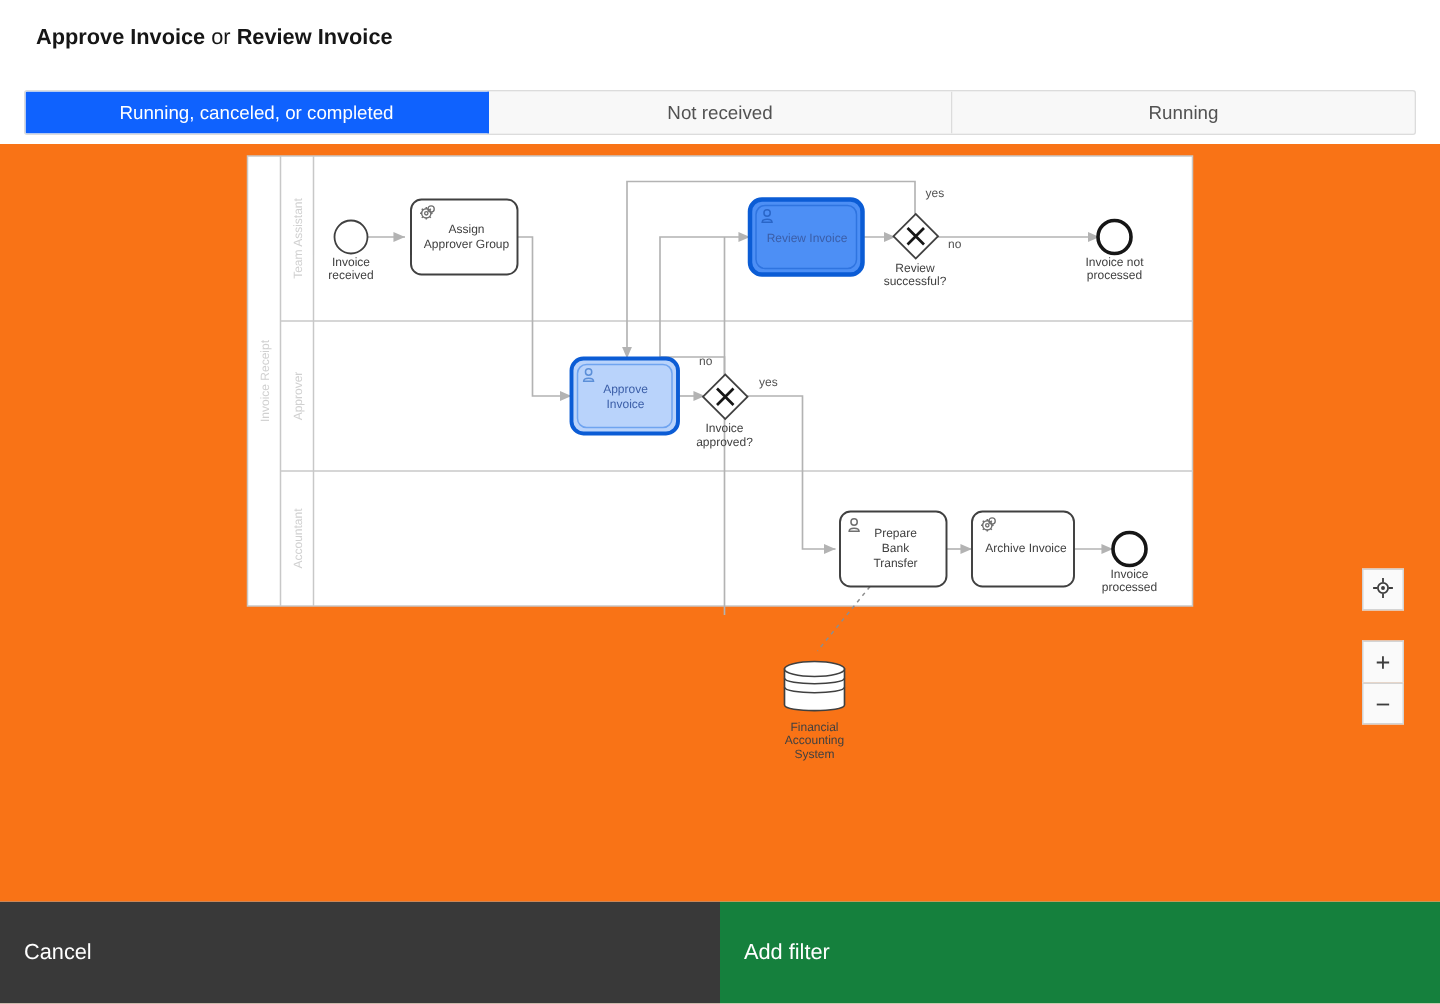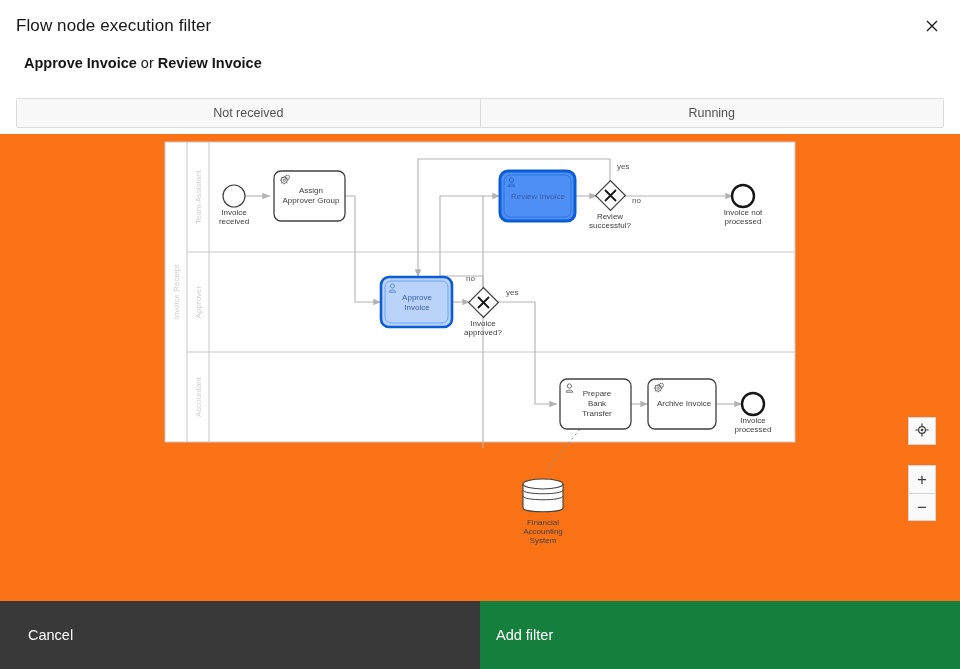--- a/index.html
+++ b/index.html
@@ -72,21 +72,21 @@
     font-size: 17px; line-height: 1;
   }
   .ctl-reset { top: 283px; border-radius: 2px; }
   .ctl-zoom { top: 331px; border-radius: 2px; }
   .ctl-zoom .ctl:first-child { border-bottom: none; }
 
   
   .footer { display: flex; height: 68px; width: 100%; flex: 0 0 68px; }
   .btn-cancel {
     flex: 0 0 50%; background: #393939; color: #fff;
-    border: none; text-align: left; padding: 0 28px;
+    border: none; text-align: left; padding: 0 16px;
     font-size: 14.5px; font-family: inherit; cursor: pointer;
     display: flex; align-items: center;
   }
   .btn-add {
     flex: 0 0 50%; background: #15803d; color: #fff;
     border: none; text-align: left; padding: 12px 16px;
     font-size: 14.5px; font-family: inherit; cursor: pointer;
     display: flex; align-items: center;
   }
 
@@ -94,36 +94,27 @@
   .lbl { font-family: "Liberation Sans", sans-serif; font-size: 8px; fill: #404040; }
   .lbl-blue { font-family: "Liberation Sans", sans-serif; font-size: 8px; fill: #3b5ea8; }
   .lbl-lane { font-family: "Liberation Sans", sans-serif; font-size: 8px; fill: #d0d0d0; }
   .lbl-edge { font-family: "Liberation Sans", sans-serif; font-size: 8px; fill: #525252; }
 </style>
 </head>
 <body>
 
 <div class="modal">
 
-  <div class="hdr">
-    <div class="hdr-title">Flow node execution filter</div>
-    <button class="close-btn">
-      <span>
-        <svg width="16" height="16" viewBox="0 0 16 16" aria-hidden="true">
-          <path d="M3 3 L13 13 M13 3 L3 13" stroke="#161616" stroke-width="1.3" fill="none"></path>
-        </svg>
-      </span>
-    </button>
-  </div>
 
   <div class="summary">
     <span class="sum-txt"><b>Approve Invoice</b><span class="conj"> or </span><b>Review Invoice</b></span>
   </div>
 
   <div class="tabs">
+    <div class="tab active">Running, canceled, or completed</div>
     <div class="tab">Not received</div>
     <div class="tab">Running</div>
   </div>
 
   <div class="canvas">
 
     <svg class="bpmn" width="960" height="440" viewBox="0 0 960 440">
       <defs>
         <marker id="arr" markerWidth="8" markerHeight="8" refX="7" refY="3" orient="auto">
           <path d="M0,0 L7,3 L0,6 z" fill="#b3b3b3"></path>

